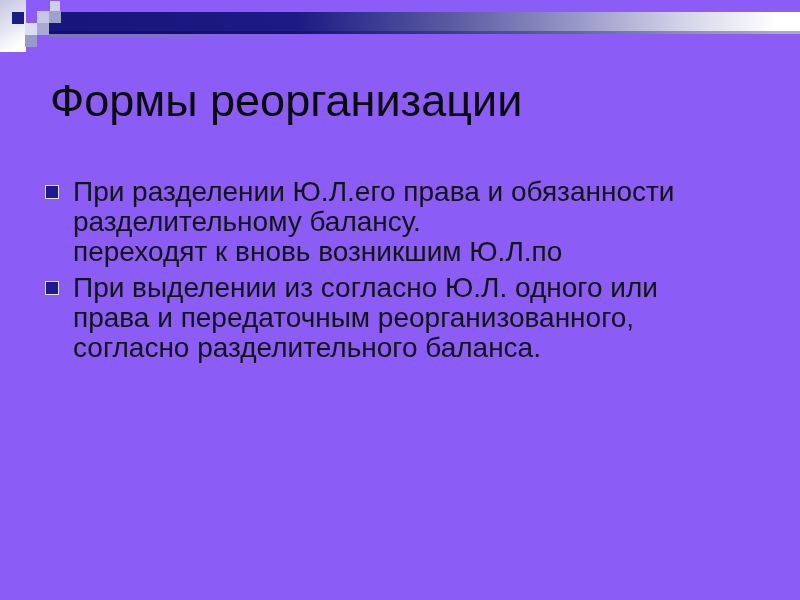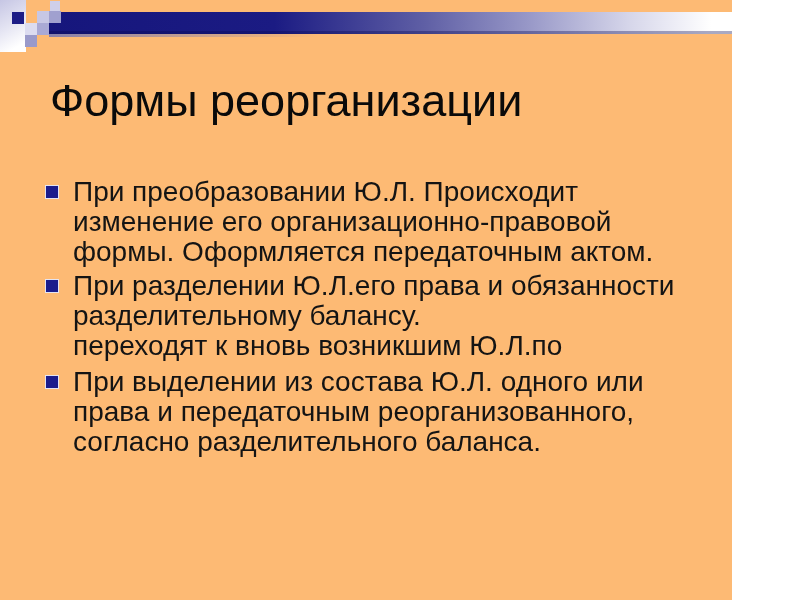--- a/index.html
+++ b/index.html
@@ -3,21 +3,21 @@
 <meta charset="utf-8">
 <style>
   html, body { margin: 0; padding: 0; }
   body {
     width: 800px; height: 600px;
     background: #ffffff;
     overflow: hidden;
     font-family: "Liberation Sans", "DejaVu Sans", sans-serif;
     position: relative;
   }
-  .slide { position: absolute; inset: 0; width: 732px; height: 600px; background:#fdba74; }
+  .slide { position: absolute; inset: 0; width: 800px; height: 600px; background:#8b5cf6; }
 
   
   .left-strip {
     position: absolute; left: 0; top: 0; width: 26px; height: 52px;
     background: linear-gradient(150deg, #c6c6e4 0%, #e3e3f2 45%, #ffffff 85%);
   }
   .title-bar {
     position: absolute; left: 49px; top: 12px; right: 0; height: 22px;
     background: linear-gradient(to right,
       #16167c 0%, #1b1b83 33%, #5f5fa5 55%, #9797c7 70%, #d6d6ea 85%, #ffffff 97%);
@@ -78,41 +78,33 @@
     <div class="sq sq-d"></div>
     <div class="sq sq-e"></div>
     <div class="sq sq-b"></div>
     <div class="sq sq-top"></div>
   </div>
 
   <h1 class="slide-title">Формы реорганизации</h1>
 
   <div class="content">
 
-    <div class="para">
-      <span class="bullet"></span>
-      <div class="lines">
-        <div class="line">При преобразовании Ю.Л. Происходит</div>
-        <div class="line">изменение его организационно-правовой</div>
-        <div class="line">формы. Оформляется передаточным актом.</div>
-      </div>
-    </div>
 
     <div class="para">
       <span class="bullet"></span>
       <div class="lines">
         <div class="line">При разделении Ю.Л.его права и обязанности</div>
         <div class="line">разделительному балансу.</div>
         <div class="line">переходят к вновь возникшим Ю.Л.по</div>
       </div>
     </div>
 
     <div class="para">
       <span class="bullet"></span>
       <div class="lines">
-        <div class="line">При выделении из состава Ю.Л. одного или</div>
+        <div class="line">При выделении из согласно Ю.Л. одного или</div>
         <div class="line">права и передаточным реорганизованного,</div>
         <div class="line">согласно разделительного баланса.</div>
       </div>
     </div>
 
   </div>
 </div>
 
 </body></html>

